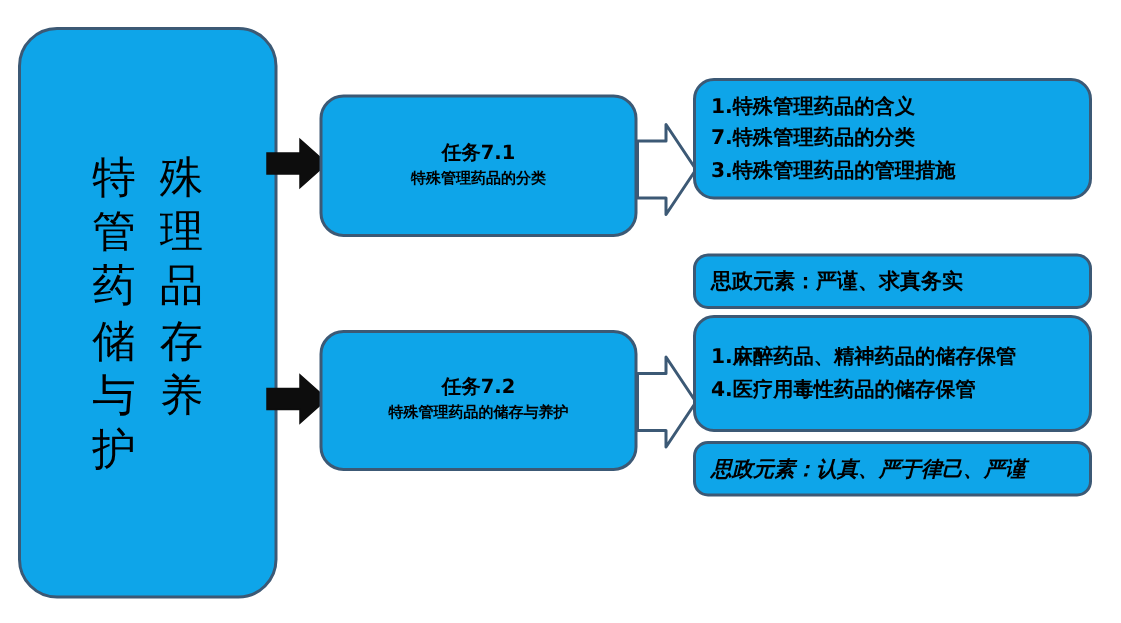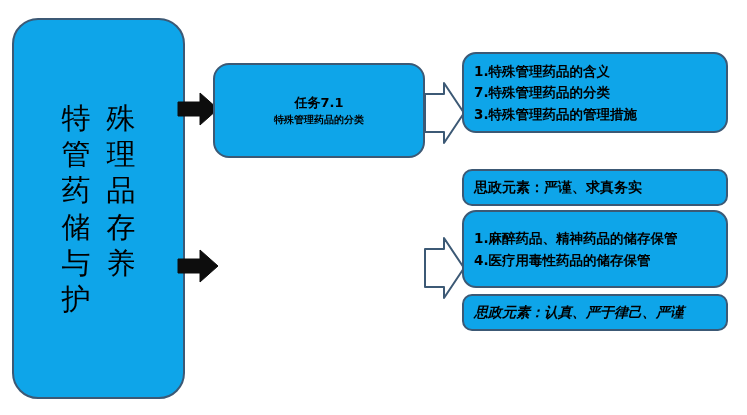--- a/index.html
+++ b/index.html
@@ -158,20 +158,24 @@
     <svg width="44" height="34" viewBox="0 0 44 34">
       <polygon points="2,10 24,10 24,1 42,17 24,33 24,24 2,24" fill="#0d0d0d" stroke="#0d0d0d" stroke-width="1"></polygon>
     </svg>
   </div>
 
   <div class="node task-node t1">
     <div class="task-line1">任务7.1</div>
     <div class="task-line2">特殊管理药品的分类</div>
   </div>
 
+  <div class="node task-node t2">
+    <div class="task-line1">任务7.2</div>
+    <div class="task-line2">特殊管理药品的储存与养护</div>
+  </div>
 
   <div class="arrow" style="left:424px; top:82px;">
     <svg width="42" height="62" viewBox="0 0 42 62">
       <polygon points="1,12 20,12 20,1 40,31 20,61 20,50 1,50" fill="#ffffff" stroke="#3c5975" stroke-width="2" stroke-linejoin="round"></polygon>
     </svg>
   </div>
 
   <div class="arrow" style="left:424px; top:237px;">
     <svg width="42" height="62" viewBox="0 0 42 62">
       <polygon points="1,12 20,12 20,1 40,31 20,61 20,50 1,50" fill="#ffffff" stroke="#3c5975" stroke-width="2" stroke-linejoin="round"></polygon>

